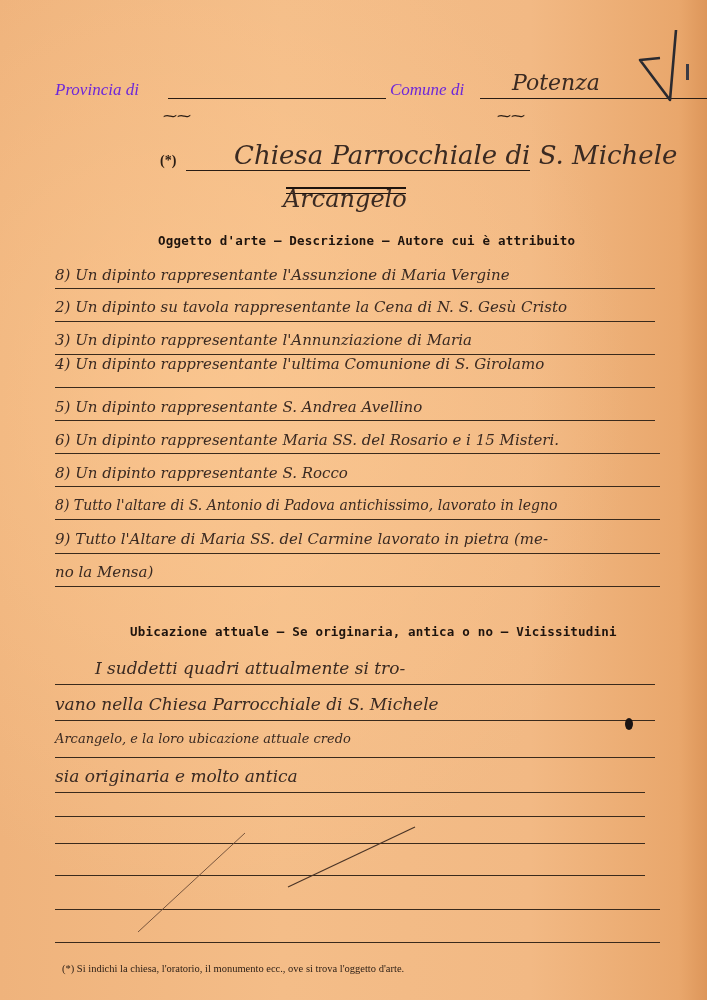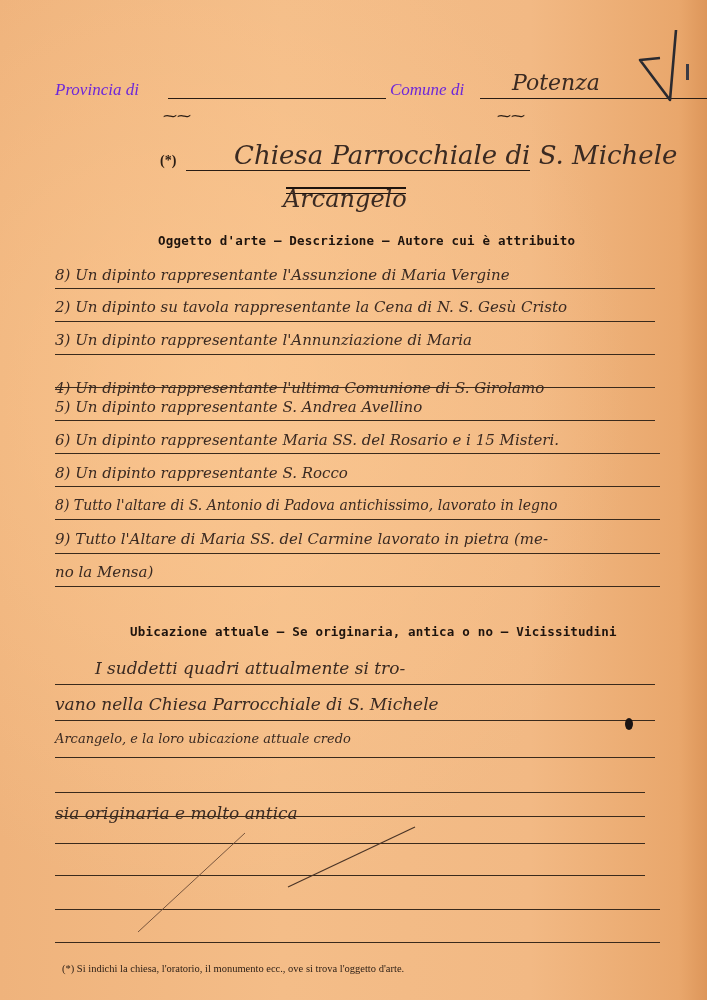--- a/index.html
+++ b/index.html
@@ -86,21 +86,21 @@
 <div>
   <span class="item hand" style="top:266px;">8) Un dipinto rappresentante l'Assunzione di Maria Vergine</span>
   <div class="line" style="top:288px;width:600px;"></div>
 
   <span class="item hand" style="top:298px;">2) Un dipinto su tavola rappresentante la Cena di N. S. Gesù Cristo</span>
   <div class="line" style="top:321px;width:600px;"></div>
 
   <span class="item hand" style="top:331px;">3) Un dipinto rappresentante l'Annunziazione di Maria</span>
   <div class="line" style="top:354px;width:600px;"></div>
 
-  <span class="item hand" style="top:379px;">4) Un dipinto rappresentante l'ultima Comunione di S. Girolamo</span>
+  <span class="item hand" style="top:355px;">4) Un dipinto rappresentante l'ultima Comunione di S. Girolamo</span>
   <div class="line" style="top:387px;width:600px;"></div>
 
   <span class="item hand" style="top:398px;">5) Un dipinto rappresentante S. Andrea Avellino</span>
   <div class="line" style="top:420px;width:600px;"></div>
 
   <span class="item hand" style="top:431px;font-style:italic;">6) Un dipinto rappresentante Maria SS. del Rosario e i 15 Misteri.</span>
   <div class="line" style="top:453px;width:605px;"></div>
 
   <span class="item hand" style="top:464px;">8) Un dipinto rappresentante S. Rocco</span>
   <div class="line" style="top:486px;width:605px;"></div>
@@ -120,21 +120,21 @@
 <div>
   <span class="item hand" style="top:658px;left:95px;font-size:17px;">I suddetti quadri attualmente si tro-</span>
   <div class="line" style="top:684px;width:600px;"></div>
 
   <span class="item hand" style="top:694px;font-size:17px;">vano nella Chiesa Parrocchiale di S. Michele</span>
   <div class="line" style="top:720px;width:600px;"></div>
 
   <span class="item hand" style="top:731px;font-size:13px;">Arcangelo, e la loro ubicazione attuale credo</span>
   <div class="line" style="top:757px;width:600px;"></div>
 
-  <span class="item hand" style="top:766px;font-size:17px;margin-top:37px;">sia originaria e molto antica</span>
+  <span class="item hand" style="top:766px;font-size:17px;">sia originaria e molto antica</span>
   <div class="line" style="top:792px;width:590px;"></div>
 
   <div class="line" style="top:816px;width:590px;"></div>
   <div class="line" style="top:843px;width:590px;"></div>
   <div class="line" style="top:875px;width:590px;"></div>
   <div class="line" style="top:909px;width:605px;"></div>
   <div class="line" style="top:942px;width:605px;"></div>
 </div>
 
 <div style="position:absolute;left:625px;top:718px;width:8px;height:12px;border-radius:50%;background:#1a1414;"></div>

